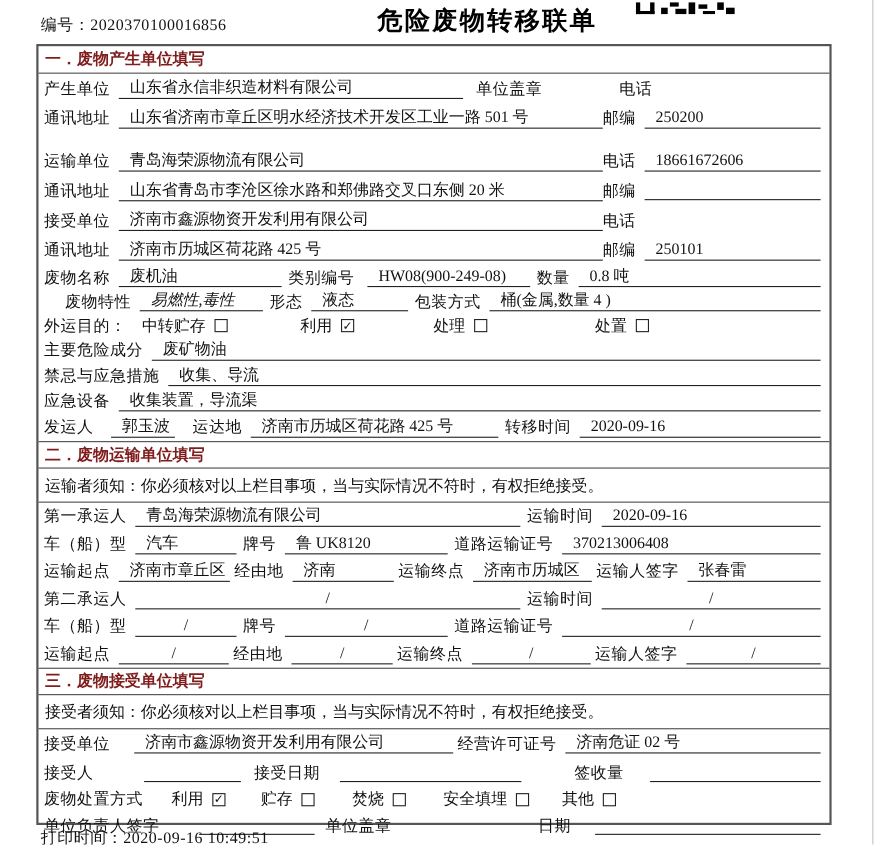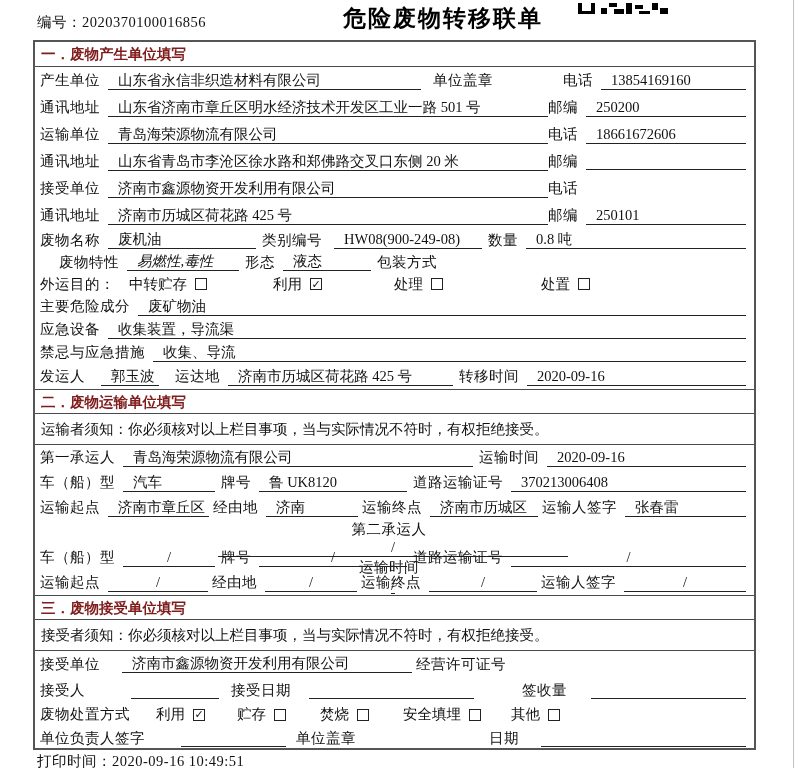--- a/index.html
+++ b/index.html
@@ -65,29 +65,28 @@
   <div class="form-table" id="form-table">
       <div class="sec">
         <div class="sec-head">一．废物产生单位填写</div>
         <div class="row" style="height: 27px;">
           <span class="lab">产生单位</span>
           <span class="val" style="min-width: 313px;">山东省永信非织造材料有限公司</span>
           <span class="gap" style="width: 12px;"></span>
           <span class="lab">单位盖章</span>
           <span class="gap" style="width: 62px;"></span>
           <span class="lab">电话</span>
-          <span class="val f">13854169160</span>
         </div>
         <div class="row" style="height: 27px;">
           <span class="lab">通讯地址</span>
           <span class="val" style="min-width: 440px;">山东省济南市章丘区明水经济技术开发区工业一路 501 号</span>
           <span class="lab">邮编</span>
           <span class="val f">250200</span>
         </div>
-        <div class="row" style="height: 27px;">
+        <div class="row" style="height: 27px; margin-top: 12px;">
           <span class="lab">运输单位</span>
           <span class="val" style="min-width: 440px;">青岛海荣源物流有限公司</span>
           <span class="lab">电话</span>
           <span class="val f">18661672606</span>
         </div>
         <div class="row" style="height: 27px;">
           <span class="lab">通讯地址</span>
           <span class="val" style="min-width: 440px;">山东省青岛市李沧区徐水路和郑佛路交叉口东侧 20 米</span>
           <span class="lab">邮编</span>
           <span class="val f"></span>
@@ -115,20 +114,21 @@
           <span class="val f">0.8 吨</span>
         </div>
         <div class="row" style="height: 22px; padding-left: 24px;">
           <span class="lab">废物特性</span>
           <span class="val" style="min-width: 112px; font-style: italic;">易燃性,毒性</span>
           <span class="gap" style="width: 6px;"></span>
           <span class="lab">形态</span>
           <span class="val" style="min-width: 88px;">液态</span>
           <span class="gap" style="width: 6px;"></span>
           <span class="lab">包装方式</span>
+          <span class="val f">桶(金属,数量  4 )</span>
         </div>
         <div class="row" style="height: 22px;">
           <span class="lab">外运目的：</span>
           <span class="gap" style="width: 6px;"></span>
           <span class="chk">
             <span>中转贮存</span>
             <span class="box"></span>
           </span>
           <span class="gap" style="width: 66px;"></span>
           <span class="chk">
@@ -144,26 +144,26 @@
           <span class="chk">
             <span>处置</span>
             <span class="box"></span>
           </span>
         </div>
         <div class="row" style="height: 23px;">
           <span class="lab">主要危险成分</span>
           <span class="val f">废矿物油</span>
         </div>
         <div class="row" style="height: 23px;">
+          <span class="lab">禁忌与应急措施</span>
+          <span class="val f">收集、导流</span>
+        </div>
+        <div class="row" style="height: 23px;">
           <span class="lab">应急设备</span>
           <span class="val f">收集装置，导流渠</span>
-        </div>
-        <div class="row" style="height: 23px;">
-          <span class="lab">禁忌与应急措施</span>
-          <span class="val f">收集、导流</span>
         </div>
         <div class="row" style="height: 25px;">
           <span class="lab">发运人</span>
           <span class="gap" style="width: 8px;"></span>
           <span class="val" style="min-width: 58px;">郭玉波</span>
           <span class="gap" style="width: 16px;"></span>
           <span class="lab">运达地</span>
           <span class="val" style="min-width: 225px;">济南市历城区荷花路 425 号</span>
           <span class="gap" style="width: 6px;"></span>
           <span class="lab">转移时间</span>
@@ -196,21 +196,21 @@
           <span class="gap" style="width: 4px;"></span>
           <span class="lab">经由地</span>
           <span class="val" style="min-width: 92px;">济南</span>
           <span class="gap" style="width: 4px;"></span>
           <span class="lab">运输终点</span>
           <span class="val" style="min-width: 108px;">济南市历城区</span>
           <span class="gap" style="width: 4px;"></span>
           <span class="lab">运输人签字</span>
           <span class="val f">张春雷</span>
         </div>
-        <div class="row" style="height: 25px; flex-direction: column;">
+        <div class="row" style="height: 25px;">
           <span class="lab">第二承运人</span>
           <span class="val ctr" style="min-width: 350px;">/</span>
           <span class="gap" style="width: 6px;"></span>
           <span class="lab">运输时间</span>
           <span class="val f ctr">/</span>
         </div>
         <div class="row" style="height: 25px;">
           <span class="lab">车（船）型</span>
           <span class="val ctr" style="min-width: 92px;">/</span>
           <span class="gap" style="width: 6px;"></span>
@@ -236,20 +236,21 @@
       </div>
       <div class="sec">
         <div class="sec-head">三．废物接受单位填写</div>
         <div class="note-row">接受者须知：你必须核对以上栏目事项，当与实际情况不符时，有权拒绝接受。</div>
         <div class="row" style="height: 26px;">
           <span class="lab">接受单位</span>
           <span class="gap" style="width: 14px;"></span>
           <span class="val" style="min-width: 290px;">济南市鑫源物资开发利用有限公司</span>
           <span class="gap" style="width: 4px;"></span>
           <span class="lab">经营许可证号</span>
+          <span class="val f">济南危证 02 号</span>
         </div>
         <div class="row" style="height: 26px;">
           <span class="lab">接受人</span>
           <span class="gap" style="width: 38px;"></span>
           <span class="val" style="min-width: 88px;"></span>
           <span class="gap" style="width: 12px;"></span>
           <span class="lab">接受日期</span>
           <span class="gap" style="width: 10px;"></span>
           <span class="val" style="min-width: 165px;"></span>
           <span class="gap" style="width: 48px;"></span>

